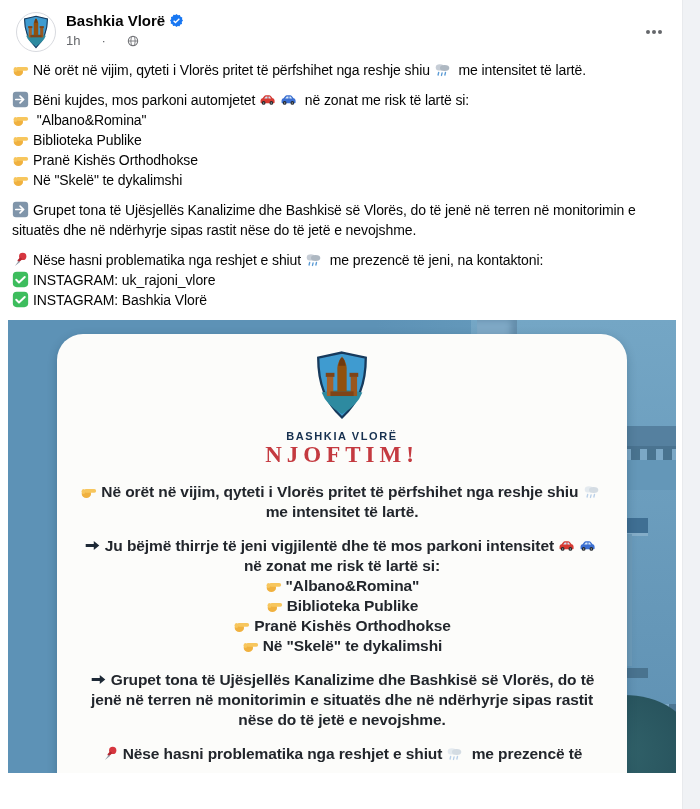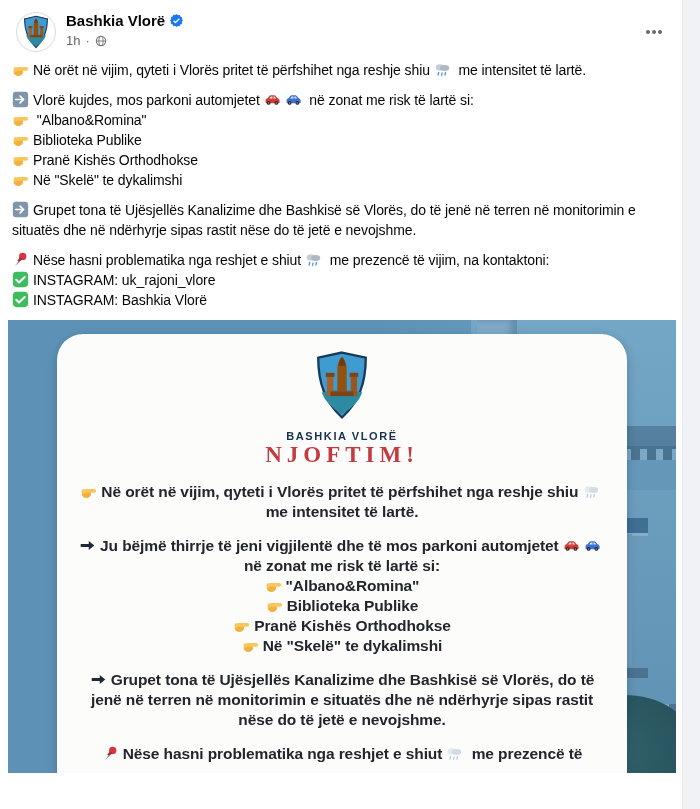--- a/index.html
+++ b/index.html
@@ -17,21 +17,21 @@
   }
   .post{width:682px;min-height:809px;background:var(--post_bg);position:relative;box-shadow:0 0 1px rgba(0,0,0,.2)}
   
   .header{display:flex;align-items:flex-start;padding:12px 16px 0;position:relative}
   .avatar{width:40px;height:40px;border-radius:50%;background:#fff;border:1px solid #d8dadf;
           display:flex;align-items:center;justify-content:center;flex:0 0 auto;cursor:pointer;overflow:hidden}
   .avatar svg{width:28px;height:34px;display:block}
   .hmeta{margin-left:10px;min-width:0}
   .author{font-size:15px;font-weight:700;color:var(--text_primary);display:flex;align-items:center;gap:5px;cursor:pointer}
   .vbadge svg{width:13px;height:13px;display:block}
-  .meta{font-size:13px;color:var(--text_secondary);display:flex;align-items:center;gap:4px;margin-top:4px}
+  .meta{font-size:13px;color:var(--text_secondary);display:flex;align-items:center;gap:20px;margin-top:4px}
   .meta .dot{margin:0 1px}
   .globe svg{width:12px;height:12px;display:block;opacity:.9}
   .more{position:absolute;right:12px;top:16px;background:none;border:none;padding:6px;cursor:pointer;border-radius:50%}
   .more svg{width:20px;height:20px;display:block}
   
   .ptext{padding:8px 12px 0;font-size:14px;line-height:20px;letter-spacing:-.1px;color:var(--text_primary)}
   .ptext .para{margin:0 0 10px}
   .line{display:block}
   .ic{display:inline-block;vertical-align:-3px;margin-right:4px}
   .ic svg{width:17px;height:17px;display:block}
@@ -132,21 +132,21 @@
                 <line x1="5.5" y1="13.5" x2="4.8" y2="16.5"></line>
                 <line x1="9.5" y1="14" x2="8.8" y2="17"></line>
                 <line x1="13.5" y1="13.5" x2="12.8" y2="16.5"></line>
               </g>
             </svg></span><span> me intensitet të lartë.</span></div>
       </div>
       <div class="para">
         <div class="line"><span class="ic"><svg viewBox="0 0 20 20">
               <rect x="1" y="1" width="18" height="18" rx="3.5" fill="#8095aa"></rect>
               <path d="M4.5 10h8M9.5 6l4.2 4-4.2 4" stroke="#fff" stroke-width="2" fill="none" stroke-linecap="round" stroke-linejoin="round"></path>
-            </svg></span><span>Vlorë kujdes, mos parkoni automjetet </span><span class="ic"><svg viewBox="0 0 22 16">
+            </svg></span><span>Bëni kujdes, mos parkoni automjetet </span><span class="ic"><svg viewBox="0 0 22 16">
               <path d="M2 10c0-2 .8-3.4 2.6-3.7l2-2.6C7.2 3 8 2.6 9 2.6h4c1 0 1.9.4 2.5 1.1l2.1 2.6c1.8.3 2.6 1.7 2.6 3.7v1.6c0 .8-.5 1.4-1.3 1.4H3.3c-.8 0-1.3-.6-1.3-1.4z" fill="#d63a32"></path>
               <path d="M8.8 4h2.2v2.8H6.7z" fill="#cfe3f5"></path>
               <path d="M12.2 4h1.6l1.9 2.8h-3.5z" fill="#cfe3f5"></path>
               <circle cx="6" cy="12.5" r="2.4" fill="#23272b"></circle>
               <circle cx="16" cy="12.5" r="2.4" fill="#23272b"></circle>
               <circle cx="6" cy="12.5" r="1" fill="#9aa0a6"></circle>
               <circle cx="16" cy="12.5" r="1" fill="#9aa0a6"></circle>
             </svg></span><span class="ic"><svg viewBox="0 0 22 16">
               <path d="M2 10c0-2 .8-3.4 2.6-3.7l2-2.6C7.2 3 8 2.6 9 2.6h4c1 0 1.9.4 2.5 1.1l2.1 2.6c1.8.3 2.6 1.7 2.6 3.7v1.6c0 .8-.5 1.4-1.3 1.4H3.3c-.8 0-1.3-.6-1.3-1.4z" fill="#3b6fd1"></path>
               <path d="M8.8 4h2.2v2.8H6.7z" fill="#d8e8f8"></path>
@@ -189,21 +189,21 @@
               <path d="M10 9.4l-1.9 1.9" stroke="#b22730" stroke-width="3.2" stroke-linecap="round"></path>
               <path d="M8 11.6L3.4 17.6l6-4.6z" fill="#8d99a6"></path>
             </svg></span><span>Nëse hasni problematika nga reshjet e shiut </span><span class="ic"><svg viewBox="0 0 20 20">
               <ellipse cx="7" cy="7.5" rx="5" ry="3.8" fill="#c6cdd6"></ellipse>
               <ellipse cx="12.5" cy="8.3" rx="5.5" ry="3.6" fill="#aeb8c2"></ellipse>
               <g stroke="#5b9bd5" stroke-width="1.6" stroke-linecap="round">
                 <line x1="5.5" y1="13.5" x2="4.8" y2="16.5"></line>
                 <line x1="9.5" y1="14" x2="8.8" y2="17"></line>
                 <line x1="13.5" y1="13.5" x2="12.8" y2="16.5"></line>
               </g>
-            </svg></span><span> me prezencë të vijim, na kontaktoni:</span></div>
+            </svg></span><span> me prezencë të jeni, na kontaktoni:</span></div>
         <div class="line"><span class="ic"><svg viewBox="0 0 20 20">
               <rect x="1" y="1" width="18" height="18" rx="4.5" fill="#3dbd5d"></rect>
               <path d="M5 10.3l3.2 3.2L15 7" stroke="#fff" stroke-width="2.3" fill="none" stroke-linecap="round" stroke-linejoin="round"></path>
             </svg></span><span>INSTAGRAM: uk_rajoni_vlore</span></div>
         <div class="line"><span class="ic"><svg viewBox="0 0 20 20">
               <rect x="1" y="1" width="18" height="18" rx="4.5" fill="#3dbd5d"></rect>
               <path d="M5 10.3l3.2 3.2L15 7" stroke="#fff" stroke-width="2.3" fill="none" stroke-linecap="round" stroke-linejoin="round"></path>
             </svg></span><span>INSTAGRAM: Bashkia Vlorë</span></div>
       </div>
     </div>
@@ -253,21 +253,21 @@
                   <g stroke="#b9cfe8" stroke-width="1.6" stroke-linecap="round">
                     <line x1="5.5" y1="13.5" x2="4.8" y2="16.5"></line>
                     <line x1="9.5" y1="14" x2="8.8" y2="17"></line>
                     <line x1="13.5" y1="13.5" x2="12.8" y2="16.5"></line>
                   </g>
                 </svg></span><span> me intensitet të lartë.</span></div>
           </div>
           <div class="para">
             <div class="line"><span class="ic"><svg viewBox="0 0 20 20">
                   <path d="M2 8.2h9.5V4.6L18 10l-6.5 5.4v-3.6H2z" fill="#1d2936"></path>
-                </svg></span><span>Ju bëjmë thirrje të jeni vigjilentë dhe të mos parkoni automjetet </span><span class="ic"><svg viewBox="0 0 22 16">
+                </svg></span><span>Ju bëjmë thirrje të jeni vigjilentë dhe të mos parkoni intensitet </span><span class="ic"><svg viewBox="0 0 22 16">
                   <path d="M2 10c0-2 .8-3.4 2.6-3.7l2-2.6C7.2 3 8 2.6 9 2.6h4c1 0 1.9.4 2.5 1.1l2.1 2.6c1.8.3 2.6 1.7 2.6 3.7v1.6c0 .8-.5 1.4-1.3 1.4H3.3c-.8 0-1.3-.6-1.3-1.4z" fill="#d63a32"></path>
                   <path d="M8.8 4h2.2v2.8H6.7z" fill="#cfe3f5"></path>
                   <path d="M12.2 4h1.6l1.9 2.8h-3.5z" fill="#cfe3f5"></path>
                   <circle cx="6" cy="12.5" r="2.4" fill="#23272b"></circle>
                   <circle cx="16" cy="12.5" r="2.4" fill="#23272b"></circle>
                   <circle cx="6" cy="12.5" r="1" fill="#9aa0a6"></circle>
                   <circle cx="16" cy="12.5" r="1" fill="#9aa0a6"></circle>
                 </svg></span><span class="ic"><svg viewBox="0 0 22 16">
                   <path d="M2 10c0-2 .8-3.4 2.6-3.7l2-2.6C7.2 3 8 2.6 9 2.6h4c1 0 1.9.4 2.5 1.1l2.1 2.6c1.8.3 2.6 1.7 2.6 3.7v1.6c0 .8-.5 1.4-1.3 1.4H3.3c-.8 0-1.3-.6-1.3-1.4z" fill="#3b6fd1"></path>
                   <path d="M8.8 4h2.2v2.8H6.7z" fill="#d8e8f8"></path>

